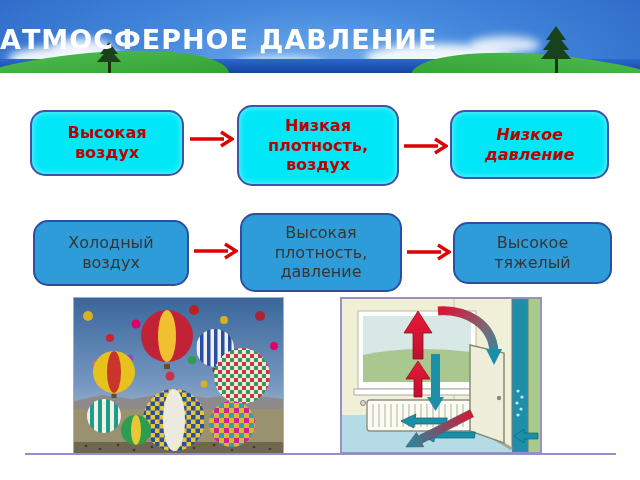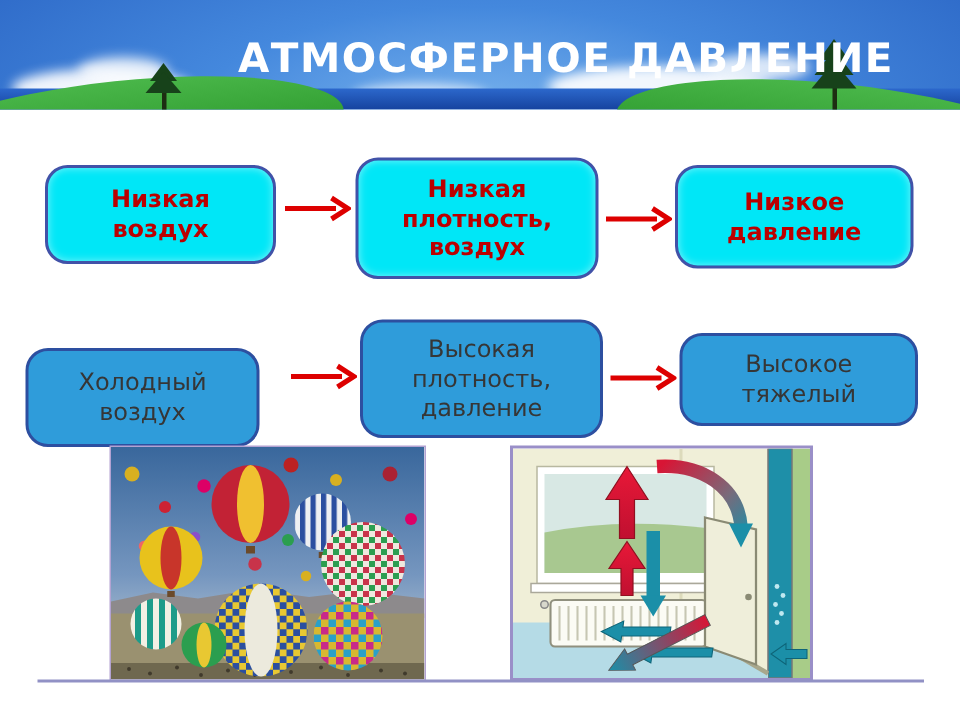--- a/index.html
+++ b/index.html
@@ -29,43 +29,43 @@
     background:linear-gradient(180deg,#49b649,#1f8c1f);
   }
   .hill.right{
     right:-70px;top:56px;width:300px;height:70px;transform:rotate(6deg);
     background:linear-gradient(180deg,#49b649,#1f8c1f);
   }
   .tree{position:absolute;}
   .tree.left{left:92px;top:40px;}
   .tree.right{left:536px;top:24px;}
   .page-title{
-    position:absolute;left:0;top:24px;width:596px;text-align:right;
+    position:absolute;left:0;top:24px;width:596px;text-align:left;
     color:#ffffff;font-weight:bold;font-size:27px;letter-spacing:1px;
     font-family:"DejaVu Sans","Liberation Sans",sans-serif;
   }
   
   .fbox{
     position:absolute;display:flex;align-items:center;justify-content:center;
     text-align:center;border-radius:15px;line-height:1.22;
   }
   .fbox .lbl{display:inline-block;max-width:118px;}
   .warm{
     background:#00e7f7;border:2px solid #4152a8;
     color:#bb0000;font-weight:bold;font-size:16px;
     box-shadow:inset 0 0 6px rgba(255,255,255,.5);
   }
   .cold{
     background:#2f9cda;border:2px solid #2d4fa0;
     color:#363636;font-weight:normal;font-size:16px;
   }
   .b-r1-1{left:30px;top:110px;width:150px;height:62px;}
   .b-r1-2{left:237px;top:105px;width:158px;height:77px;}
-  .b-r1-3{left:450px;top:110px;width:155px;height:65px;}
-  .b-r2-1{left:17px;top:220px;width:152px;height:62px;margin-top:12px;}
+  .b-r1-3{left:450px;top:110px;width:155px;height:65px;font-style:italic;}
+  .b-r2-1{left:33px;top:220px;width:152px;height:62px;}
   .b-r2-2{left:240px;top:213px;width:158px;height:75px;}
   .b-r2-3{left:453px;top:222px;width:155px;height:58px;}
   .flow-arrow{position:absolute;width:46px;height:18px;}
   .a-r1-1{left:188px;top:130px;}
   .a-r1-2{left:402px;top:137px;}
   .a-r2-1{left:192px;top:242px;}
   .a-r2-2{left:405px;top:243px;}
   
   .pic{position:absolute;overflow:hidden;}
   .pic.balloons{left:73px;top:297px;width:209px;height:155px;border:1px solid #b3a2d2;}
@@ -98,21 +98,21 @@
       <rect x="19" y="32" width="3" height="18" fill="#1d2e12"></rect>
       <polygon points="20,2 10,16 30,16" fill="#17421a"></polygon>
       <polygon points="20,9 7,26 33,26" fill="#17421a"></polygon>
       <polygon points="20,17 5,35 35,35" fill="#17421a"></polygon>
     </svg>
   </div>
   <div class="page-title">АТМОСФЕРНОЕ ДАВЛЕНИЕ</div>
 </div>
 
 <div class="fbox warm b-r1-1">
-  <span class="lbl">Низкая воздух</span>
+  <span class="lbl">Высокая воздух</span>
 </div>
 <div class="flow-arrow a-r1-1">
   <svg width="46" height="18" viewBox="0 0 46 18">
     <line x1="2" y1="9" x2="36" y2="9" stroke="#dd0000" stroke-width="3.4"></line>
     <path d="M33 2 L44 9 L33 16" fill="none" stroke="#dd0000" stroke-width="3.4"></path>
   </svg>
 </div>
 <div class="fbox warm b-r1-2">
   <span class="lbl">Низкая плотность, воздух</span>
 </div>

